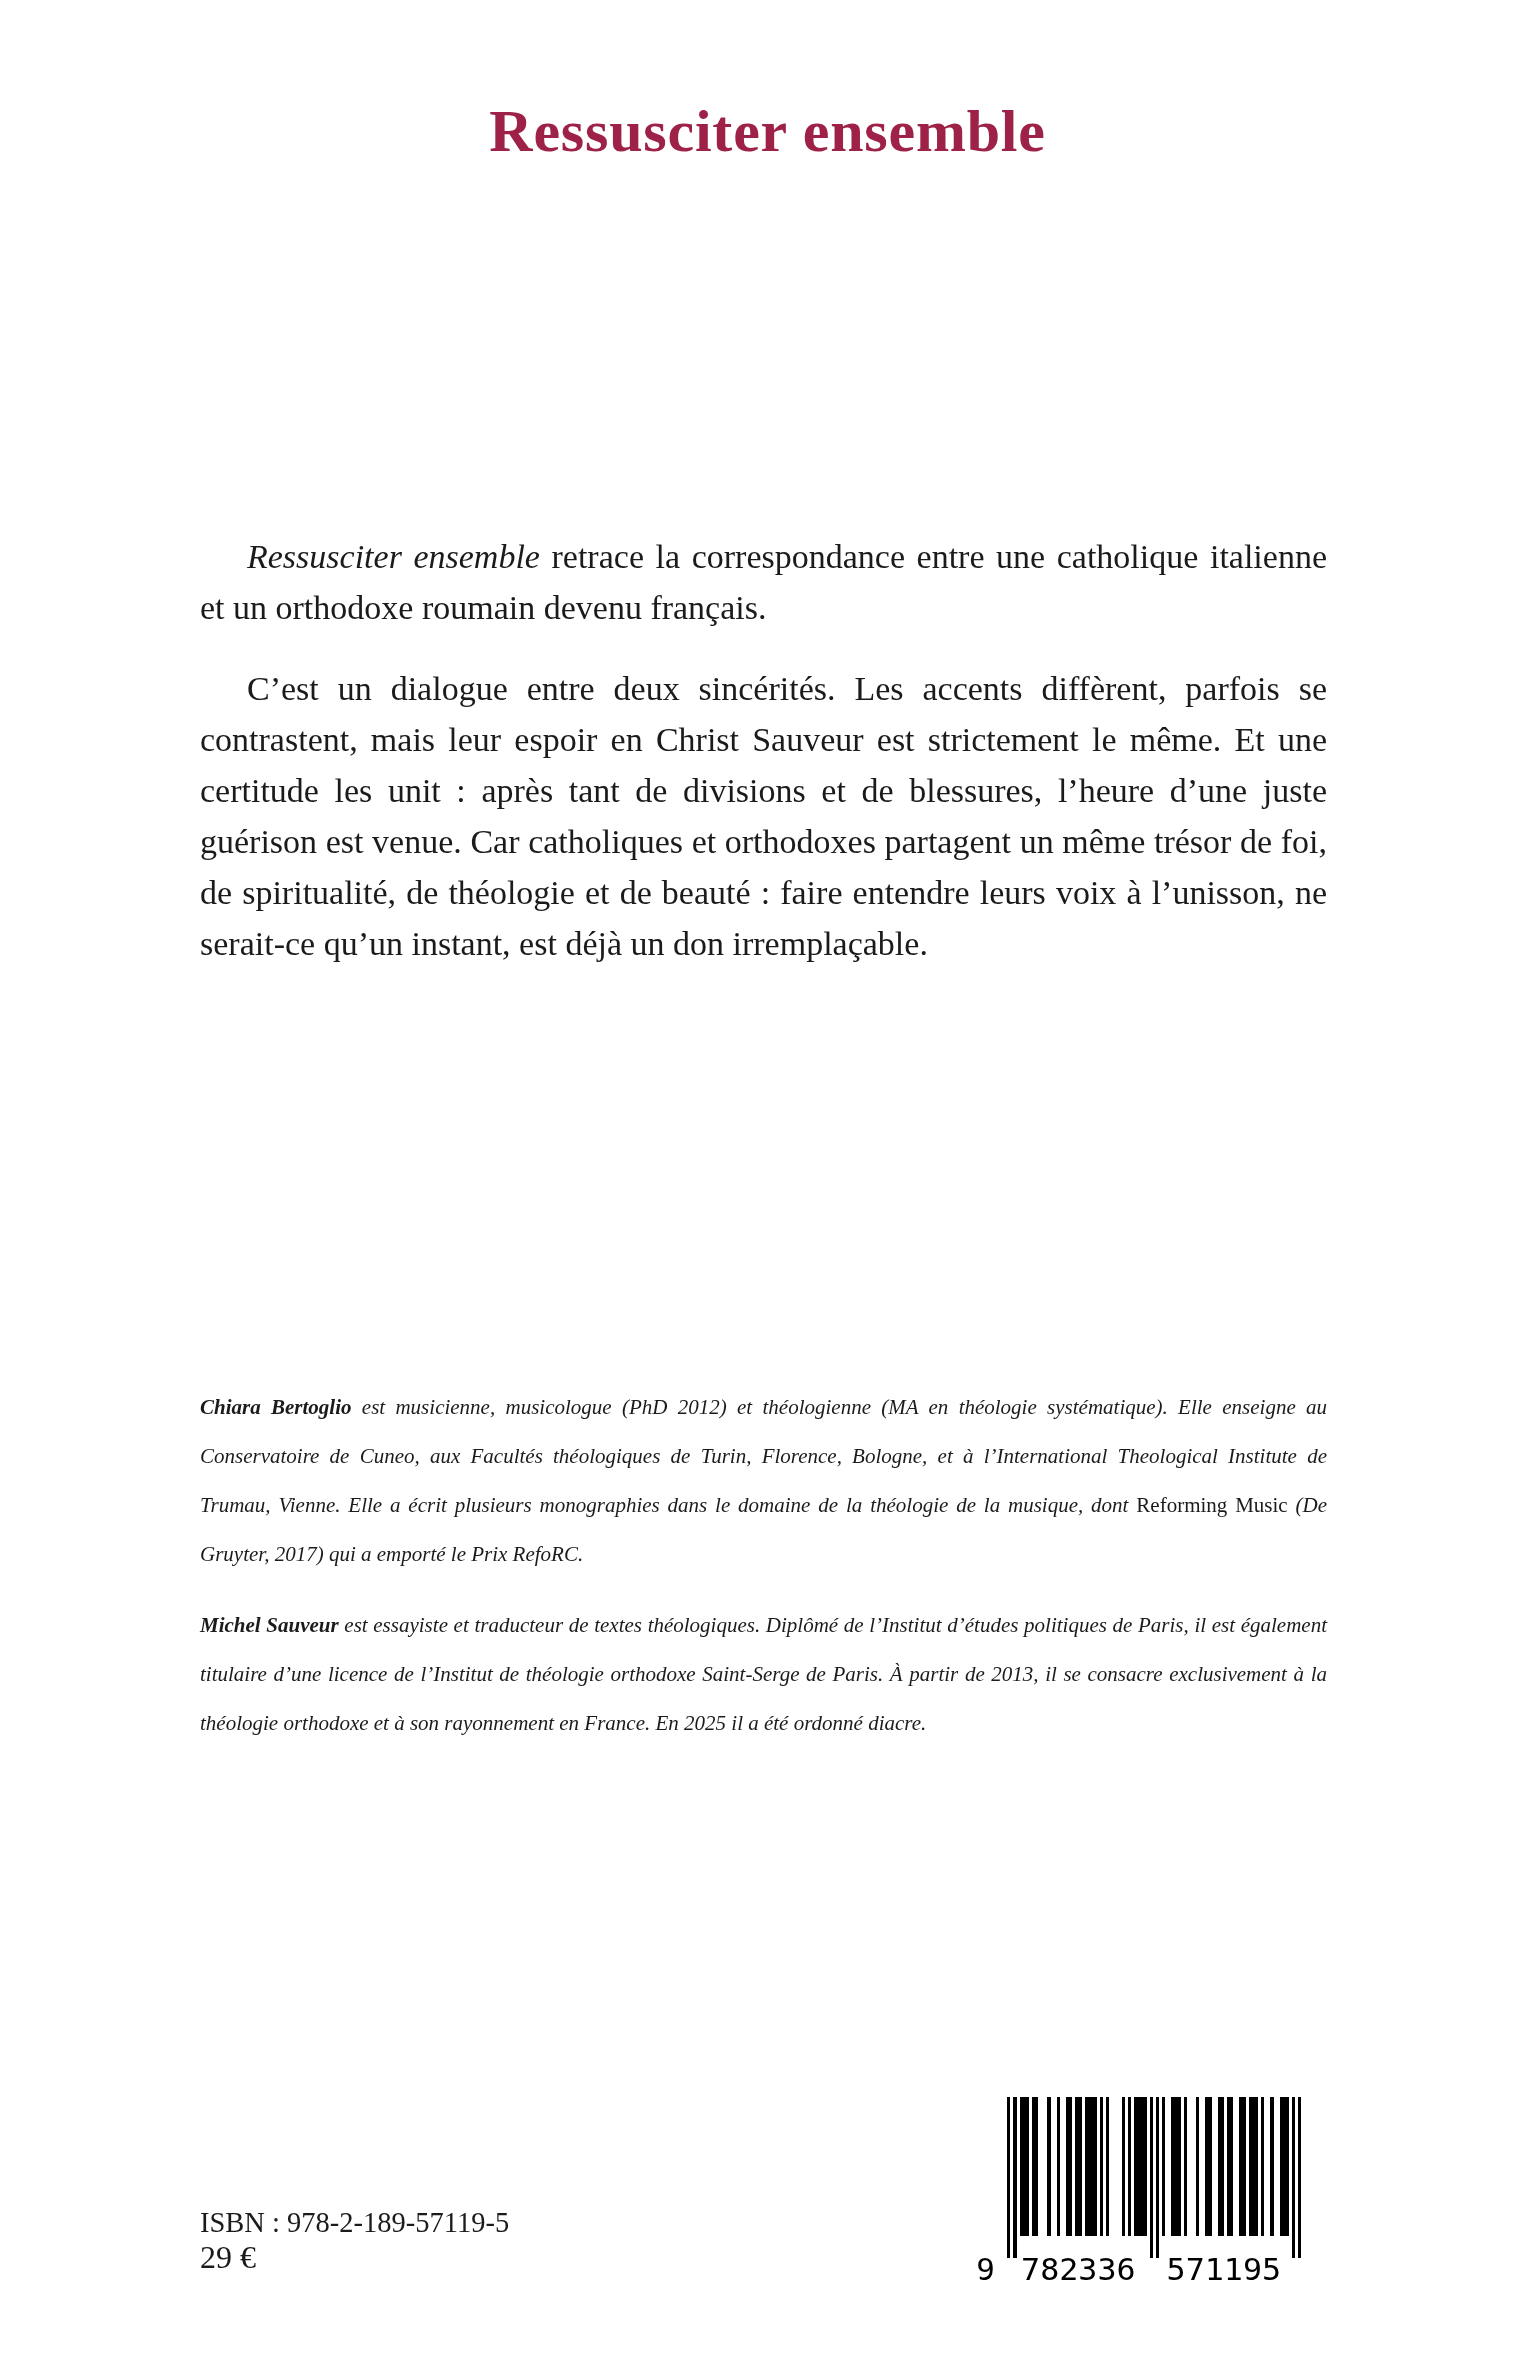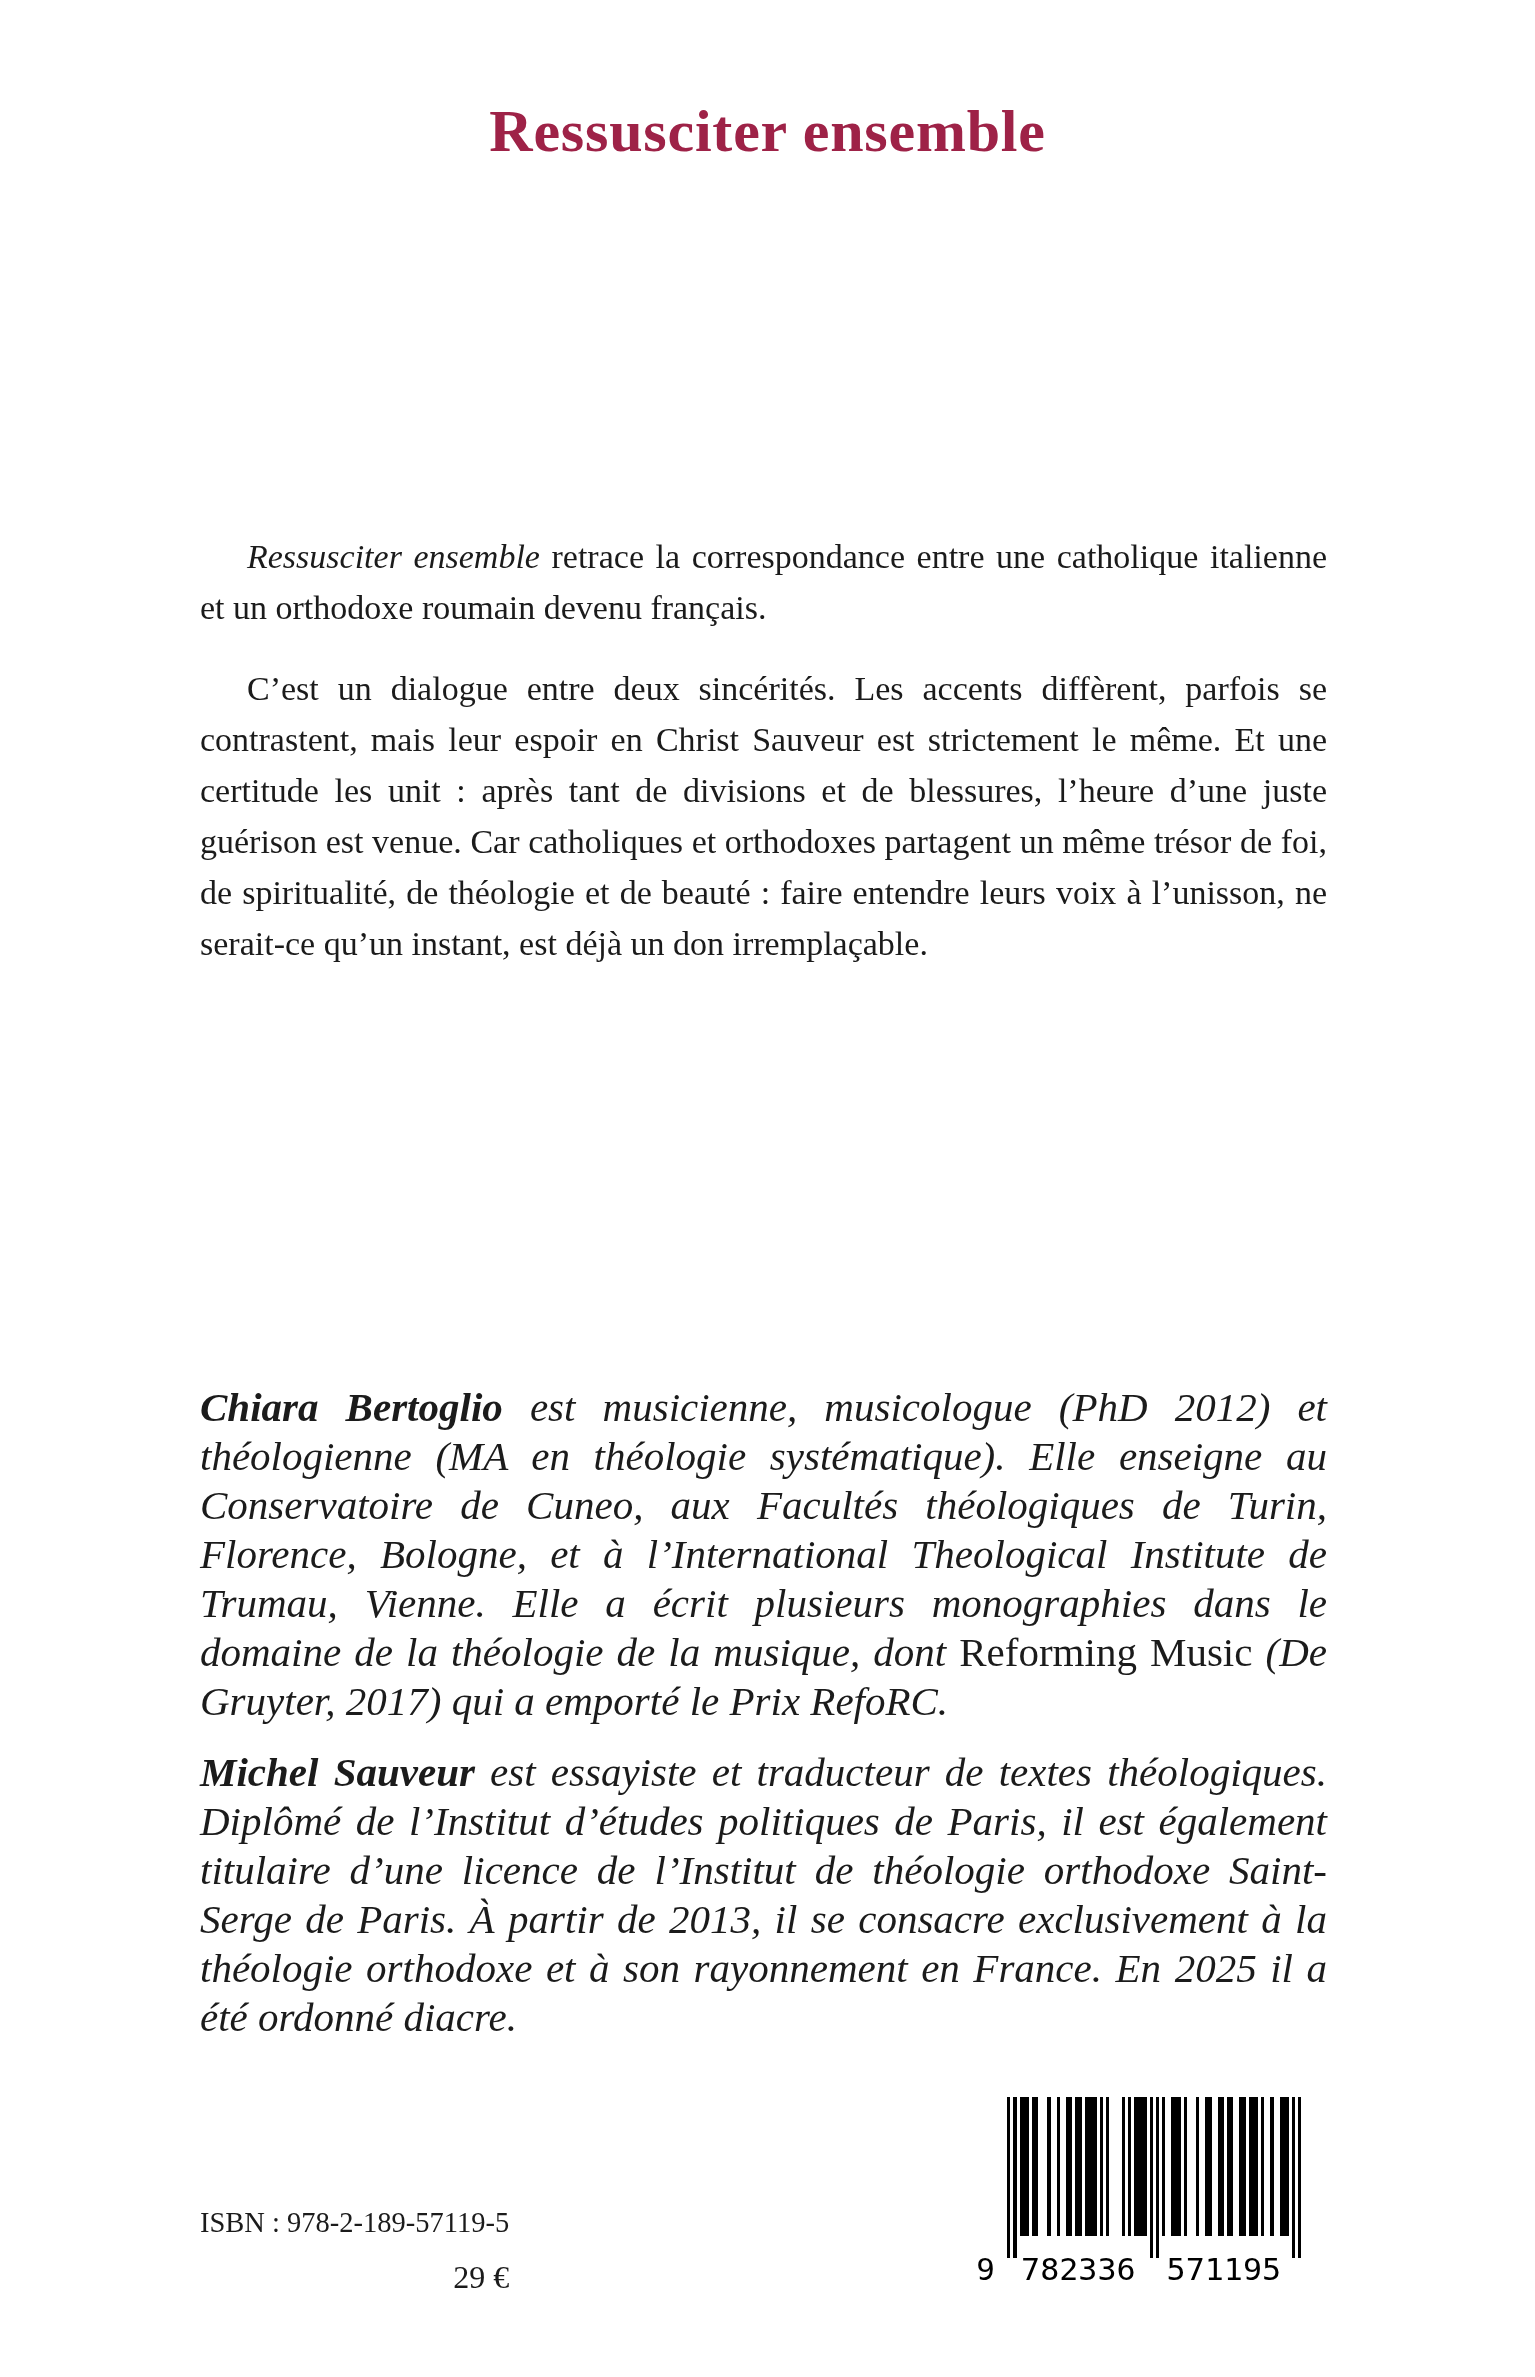--- a/index.html
+++ b/index.html
@@ -34,39 +34,37 @@
     text-align: justify;
     margin-top: 29px;
   }
   .synopsis p { margin: 0 0 30px 0; text-indent: 47px; }
   .italic { font-style: italic; }
   .bios {
     position: absolute;
     left: 200px;
     width: 1127px;
     top: 1383px;
-    font-size: 41px;
+    font-size: 21px;
     line-height: 49px;
     text-align: justify;
     font-style: italic;
   }
   .bios p { margin: 0 0 22px 0; }
   .bios strong { font-weight: bold; }
   .roman { font-style: normal; }
   .isbn-block {
     position: absolute;
     left: 200px;
     top: 2205px;
     font-size: 28.5px;
     line-height: 35px;
   }
   .price {
-    margin-top: 20px;
     font-size: 32px;
-    text-align: right;
   }
   .barcode {
     position: absolute;
     left: 970px;
     top: 2097px;
     width: 356px;
     background: #ffffff;
   }
   .barcode svg { display: block; width: 100%; shape-rendering: crispEdges; }
   .barcode rect { fill: #000000; }

